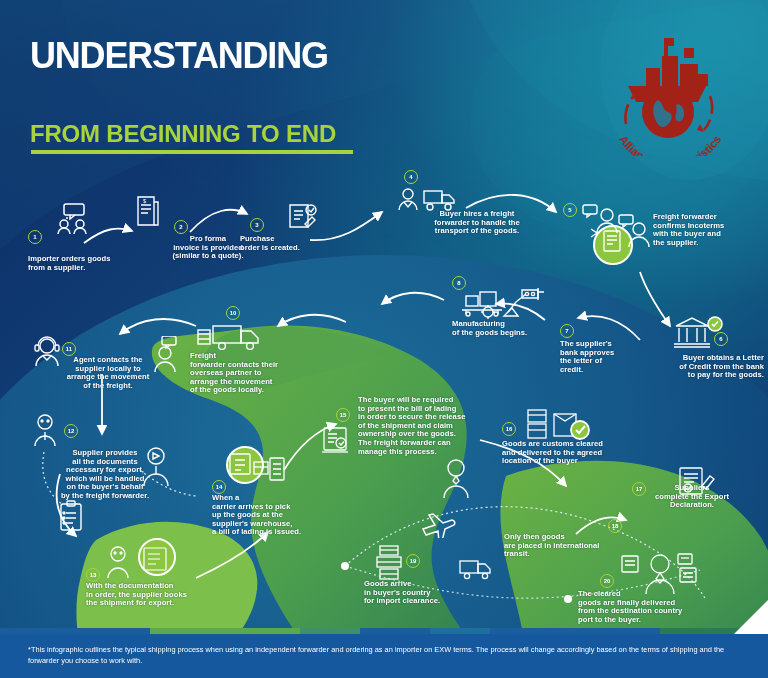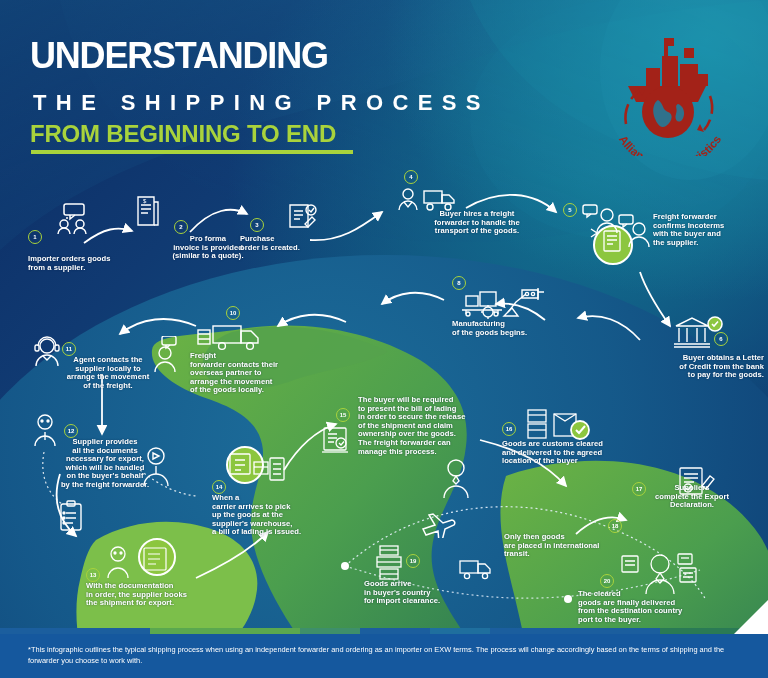--- a/index.html
+++ b/index.html
@@ -191,21 +191,20 @@
     </g>
 
     <g fill="none" stroke="#ffffff" stroke-width="1.2" stroke-dasharray="2 3" opacity=".85">
       <path d="M 44 452 C 40 474 46 492 62 504"></path>
       <path d="M 140 470 C 160 486 178 494 196 496"></path>
     </g>
   </svg>
 
   <div class="header">
     <h1 class="title">UNDERSTANDING</h1>
-    <div class="subtitle">THE SHIPPING PROCESS</div>
     <div class="tagline">FROM BEGINNING TO END</div>
     <div class="tagline-rule"></div>
 
     <div class="logo">
       <svg width="140" height="130" viewBox="0 0 140 130">
         <g fill="#a32218">
 
           <path d="M 28 60 L 106 60 L 98 76 L 36 76 Z"></path>
 
           <rect x="46" y="42" width="14" height="18"></rect>
@@ -337,20 +336,27 @@
         <circle cx="43" cy="8" r="7" fill="#8cc63f" stroke="#ffffff" stroke-width="1.6"></circle>
         <path d="M40 8 l2 2 l4 -4.5" stroke="#ffffff" stroke-width="1.6"></path>
       </svg>
     </div>
     <div class="badge" style="left:54px;top:-16px;">6</div>
     <div class="txt" style="margin-top:6px;text-align:right;width:104px;">Buyer obtains a Letter
 of Credit from the bank
 to pay for the goods.</div>
   </div>
 
+  <div class="step" style="left:560px;top:336px;width:84px;">
+    <div class="badge" style="left:0px;top:-12px;">7</div>
+    <div class="txt" style="margin-top:4px;">The supplier's
+bank approves
+the letter of
+credit.</div>
+  </div>
 
   <div class="step" style="left:452px;top:316px;width:104px;">
     <div class="ico" style="left:8px;top:-30px;">
       <svg width="96" height="34" viewBox="0 0 96 34" fill="none" stroke="#ffffff" stroke-width="1.4">
         <rect x="6" y="10" width="12" height="10"></rect>
           <rect x="20" y="6" width="16" height="14"></rect>
         <path d="M2 24 h40 M6 24 v4 M38 24 v4"></path>
           <circle cx="8" cy="28" r="2"></circle>
           <circle cx="36" cy="28" r="2"></circle>
         <circle cx="28" cy="26" r="5"></circle>
@@ -419,21 +425,21 @@
     <div class="ico" style="left:-4px;top:-24px;">
       <svg width="30" height="34" viewBox="0 0 30 34" fill="none" stroke="#ffffff" stroke-width="1.4">
         <circle cx="15" cy="10" r="7"></circle>
           <circle cx="12" cy="9" r="1" fill="#fff"></circle>
           <circle cx="18" cy="9" r="1" fill="#fff"></circle>
         <path d="M5 34 a10 10 0 0 1 20 0"></path>
           <path d="M15 20 v8"></path>
       </svg>
     </div>
     <div class="badge" style="left:30px;top:-12px;">12</div>
-    <div class="txt" style="margin-top:2px;text-align:center;">Supplier provides
+    <div class="txt" style="margin-top:13px;text-align:center;">Supplier provides
 all the documents
 necessary for export,
 which will be handled
 on the buyer's behalf
 by the freight forwarder.</div>
   </div>
 
   <div class="ico" style="left:140px;top:444px;">
     <svg width="32" height="42" viewBox="0 0 32 42" fill="none" stroke="#ffffff" stroke-width="1.4">
       <circle cx="16" cy="12" r="8"></circle>

